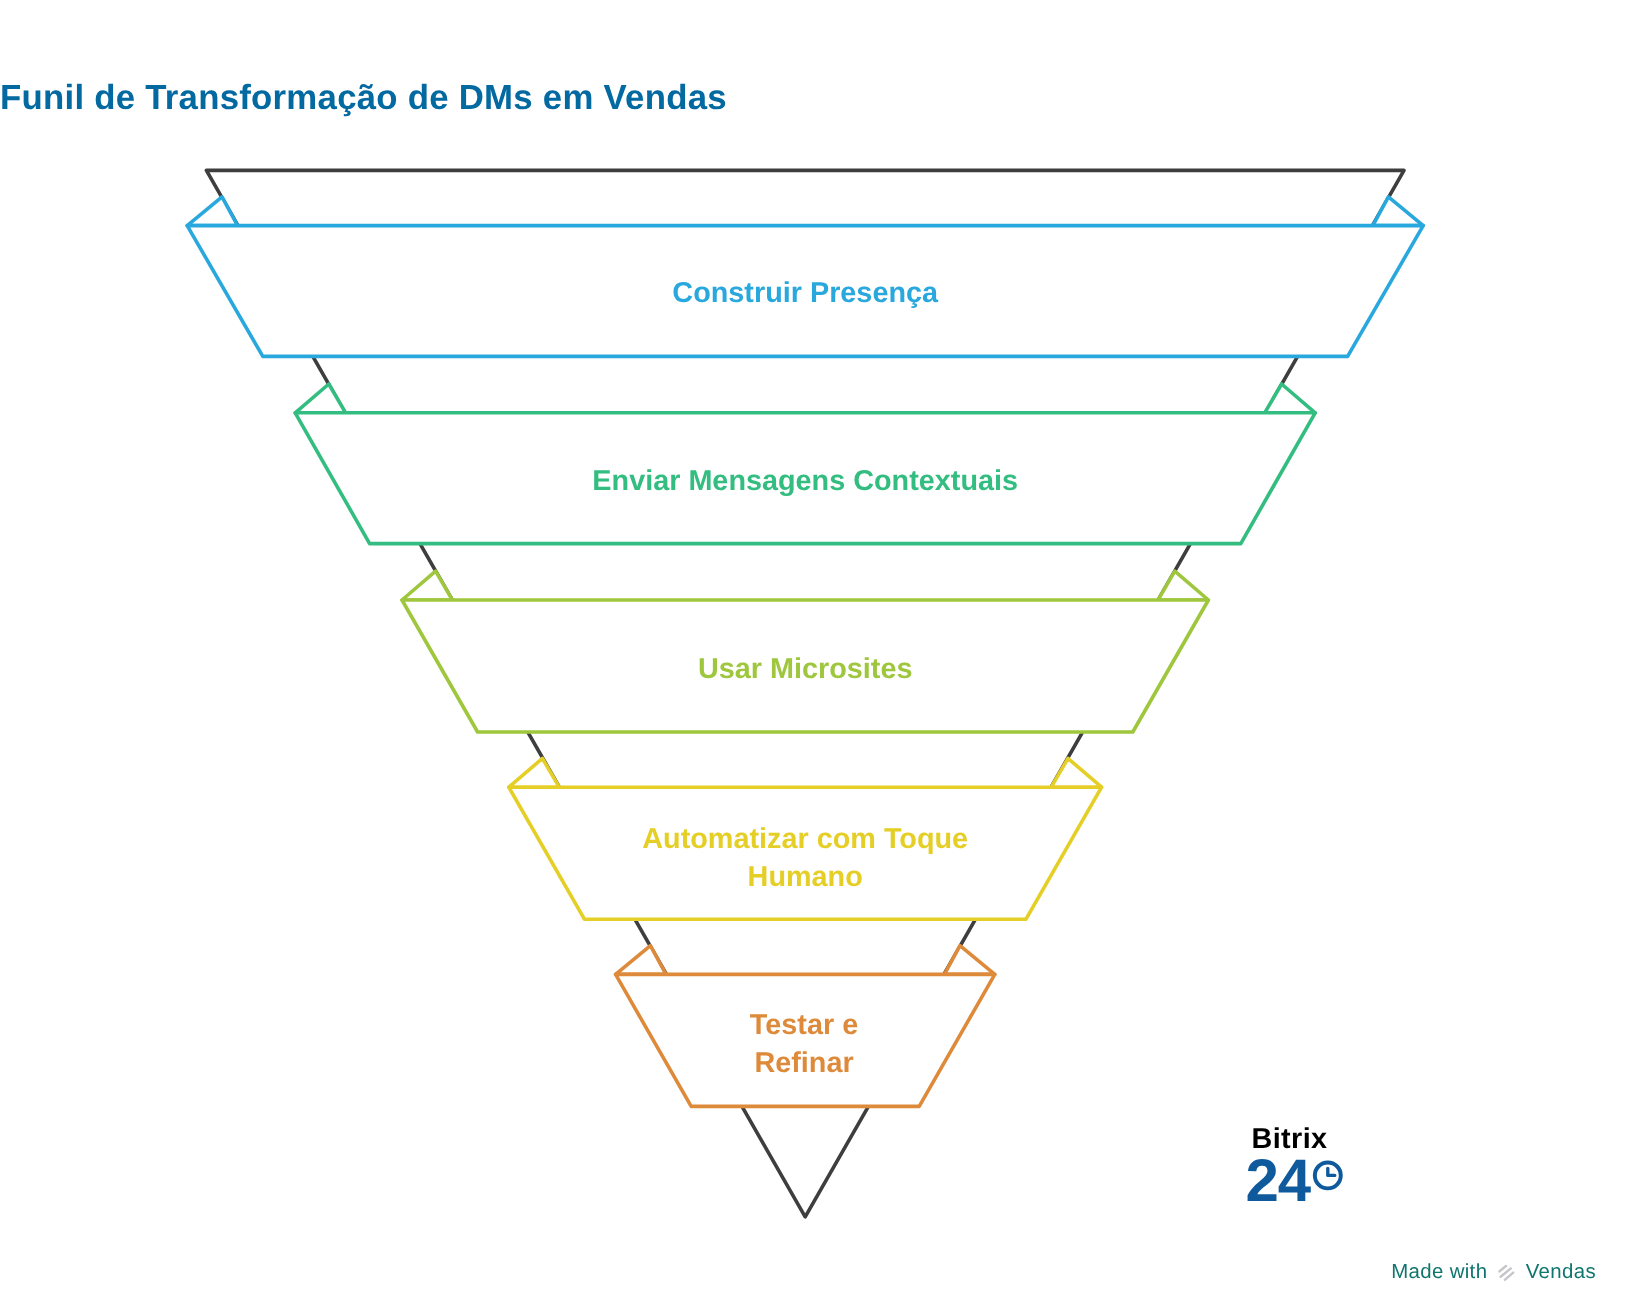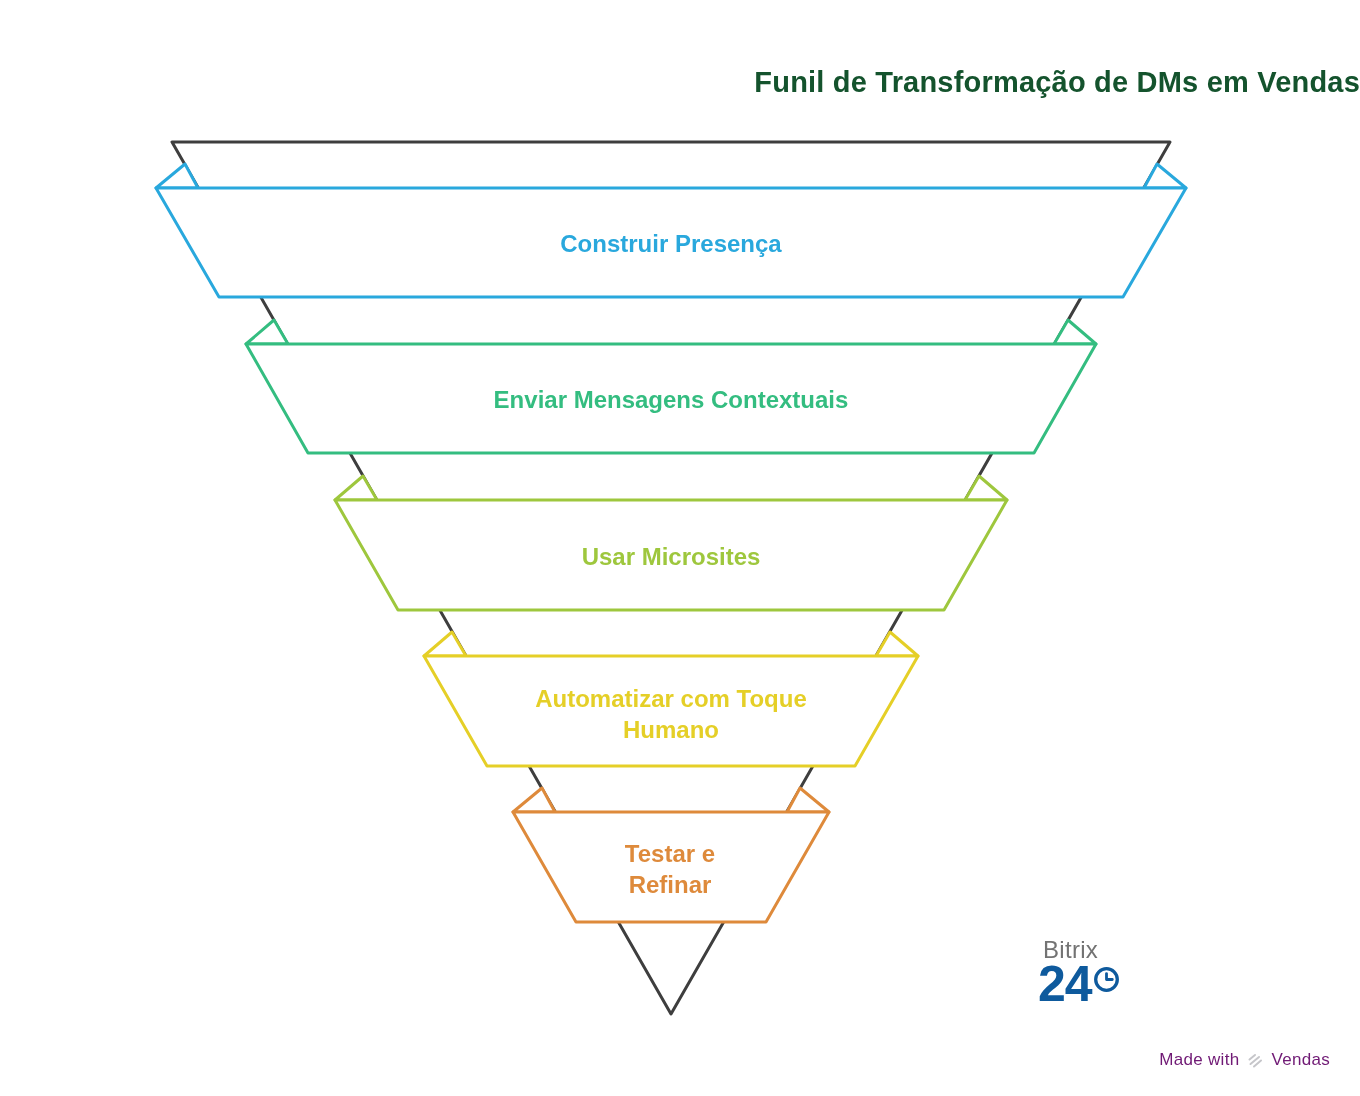--- a/index.html
+++ b/index.html
@@ -12,46 +12,46 @@
     position: relative;
     background: #ffffff;
     overflow: hidden;
     font-family: "Liberation Sans", sans-serif;
   }
   .title {
     position: absolute;
     top: 66px;
     left: 0;
     width: 100%;
-    text-align: right;
+    text-align: left;
     font-size: 29px;
     font-weight: 700;
-    color: #14532d;
+    color: #0369a1;
     letter-spacing: 0.2px;
   }
   #funnel-svg {
     position: absolute;
     left: 0;
     top: 0;
   }
   .stage-label {
     font-family: "Liberation Sans", sans-serif;
     font-size: 24px;
     font-weight: 700;
     text-anchor: middle;
   }
   .bitrix {
     position: absolute;
     left: 1038px;
     top: 936px;
   }
   .bitrix-word {
     font-size: 24px;
-    font-weight: 400;
-    color: #737373;
+    font-weight: 700;
+    color: #000000;
     padding-left: 5px;
     letter-spacing: 0.3px;
   }
   .bitrix-row {
     display: flex;
     align-items: flex-start;
     margin-top: -1px;
     justify-content: flex-end;
   }
   .bitrix-num {
@@ -66,21 +66,21 @@
     margin-left: 1px;
   }
   .watermark {
     position: absolute;
     right: 30px;
     bottom: 26px;
     display: flex;
     align-items: center;
     gap: 7px;
     font-size: 17px;
-    color: #701a75;
+    color: #0f766e;
     letter-spacing: 0.3px;
   }
 </style>
 </head>
 <body>
 
 <div class="title">Funil de Transformação de DMs em Vendas</div>
 
 <svg id="funnel-svg" width="1360" height="1096" viewBox="0 0 1360 1096">
     <polygon points="172,142 1170,142 671,1014" fill="#ffffff" stroke="#3E3E3E" stroke-width="3" stroke-linejoin="round"></polygon>

